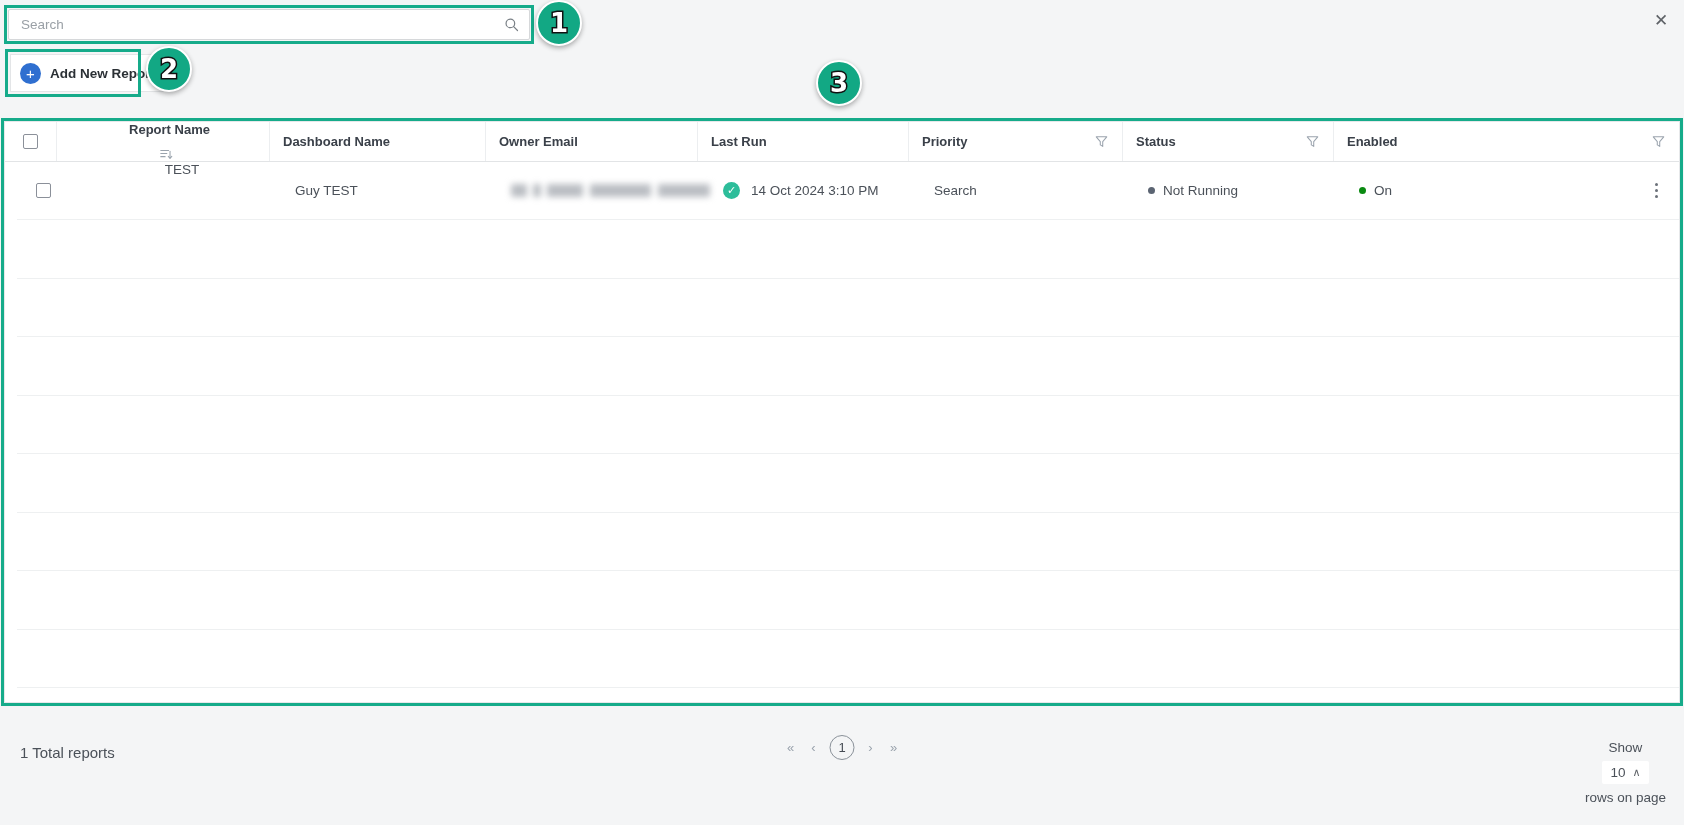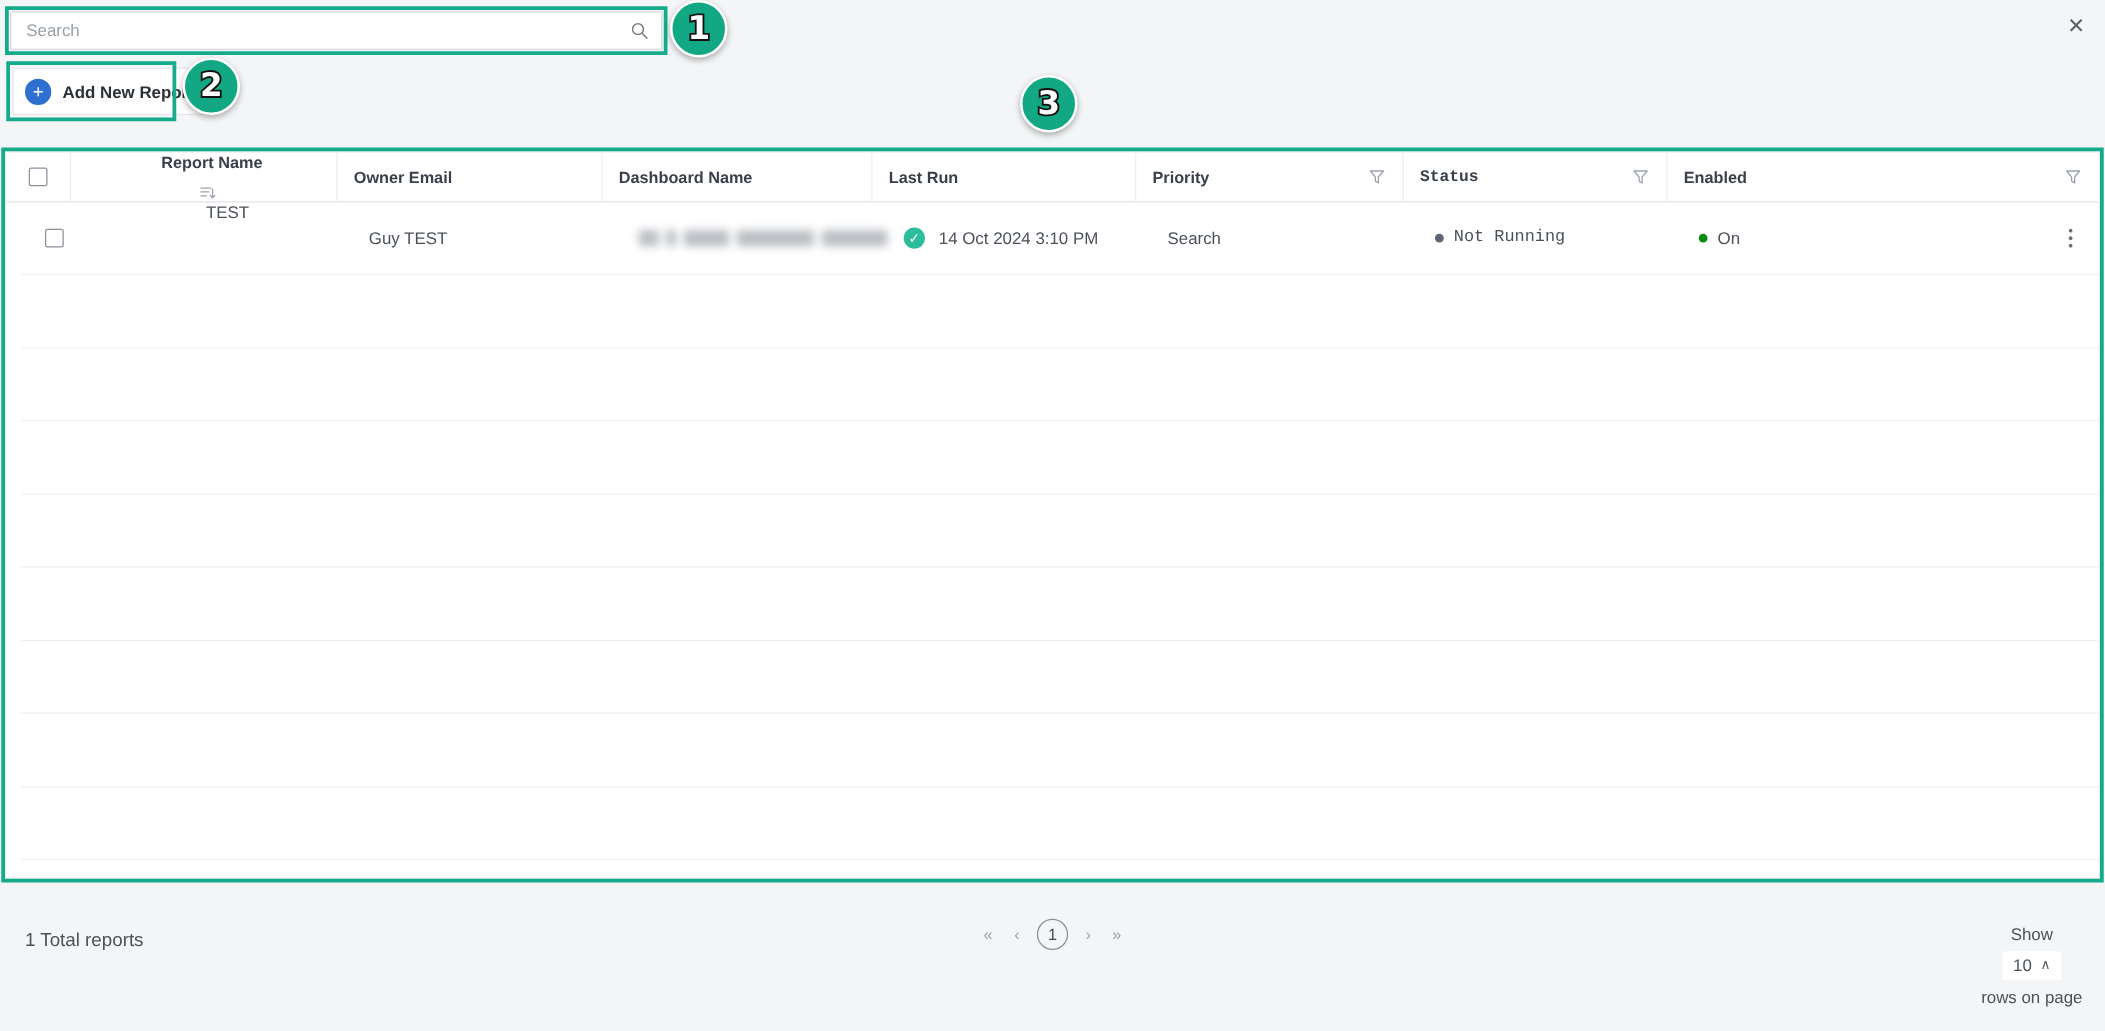--- a/index.html
+++ b/index.html
@@ -139,21 +139,21 @@
     color: #9aa3ad;
     cursor: pointer;
   }
 
   .col-check { width: 52px; padding-left: 0; justify-content: center; }
   .col-report { width: 213px; flex-direction: column; }
   .col-dash   { width: 216px; }
   .col-owner  { width: 212px; }
   .col-last   { width: 211px; }
   .col-prio   { width: 214px; }
-  .col-status { width: 211px; font-family: Liberation Mono, monospace; }
+  .col-status { width: 211px; }
   .col-enabled{ flex: 1; }
 
   .chk {
     width: 15px; height: 15px;
     border: 1.4px solid #8b9099;
     border-radius: 2px;
     background: #fff;
     cursor: pointer;
   }
 
@@ -351,26 +351,26 @@
           <svg width="14" height="14" viewBox="0 0 16 16" stroke="currentColor" stroke-width="1.2" fill="none">
             <line x1="2" y1="4" x2="11" y2="4" stroke-linecap="round"></line>
             <line x1="2" y1="7.5" x2="9" y2="7.5" stroke-linecap="round"></line>
             <line x1="2" y1="11" x2="7" y2="11" stroke-linecap="round"></line>
             <line x1="12.6" y1="5" x2="12.6" y2="12.6" stroke-linecap="round"></line>
             <path d="M10.6 10.7 L12.6 12.9 L14.6 10.7" stroke-linecap="round" stroke-linejoin="round"></path>
           </svg>
         </span>
       </div>
 
+      <div class="th col-dash">
+        <span class="th-label">Dashboard Name</span>
+      </div>
+
       <div class="th col-owner">
         <span class="th-label">Owner Email</span>
-      </div>
-
-      <div class="th col-dash">
-        <span class="th-label">Dashboard Name</span>
       </div>
 
       <div class="th col-last">
         <span class="th-label">Last Run</span>
       </div>
 
       <div class="th col-prio">
         <span class="th-label">Priority</span>
         <span class="th-tool">
           <svg width="15" height="15" viewBox="0 0 16 16" stroke="currentColor" stroke-width="1.1" fill="none">

